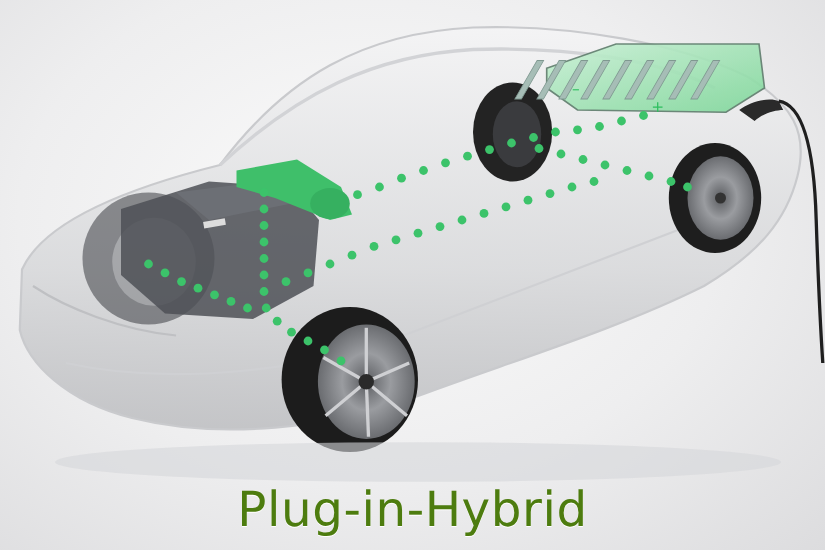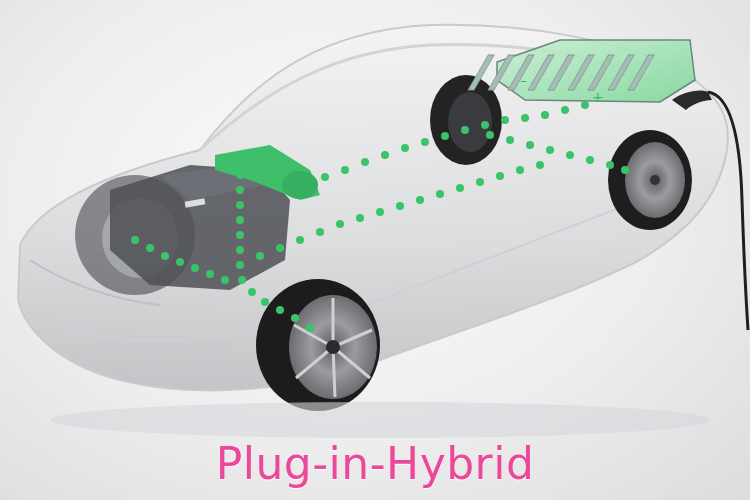--- a/index.html
+++ b/index.html
@@ -1,21 +1,21 @@
 <!DOCTYPE html>
 <html><head>
 <meta charset="utf-8">
 <style>
   html,body{margin:0;padding:0;}
   body{width:750px;height:500px;overflow:hidden;position:relative;
     background:radial-gradient(ellipse at 45% 40%, #fbfbfb 0%, #eeeeef 55%, #dcdcde 100%);
     font-family:"DejaVu Sans", sans-serif;}
   .scene{position:absolute;left:0;top:0;width:750px;height:500px;}
   .caption{position:absolute;left:0;width:750px;top:438px;text-align:center;
-    font-family:"DejaVu Sans", sans-serif;font-size:44px;color:#ec4899;letter-spacing:0.5px;
+    font-family:"DejaVu Sans", sans-serif;font-size:44px;color:#4d7c0f;letter-spacing:0.5px;
     text-shadow:0 1px 0 #fff;}
 </style>
 </head>
 <body>
 
 <div class="scene">
 <svg width="750" height="500" viewBox="0 0 750 500" xmlns="http://www.w3.org/2000/svg">
   <defs>
     <linearGradient id="body" x1="0" y1="0" x2="0" y2="1">
       <stop offset="0" stop-color="#f4f4f5" stop-opacity="0.9"></stop>

